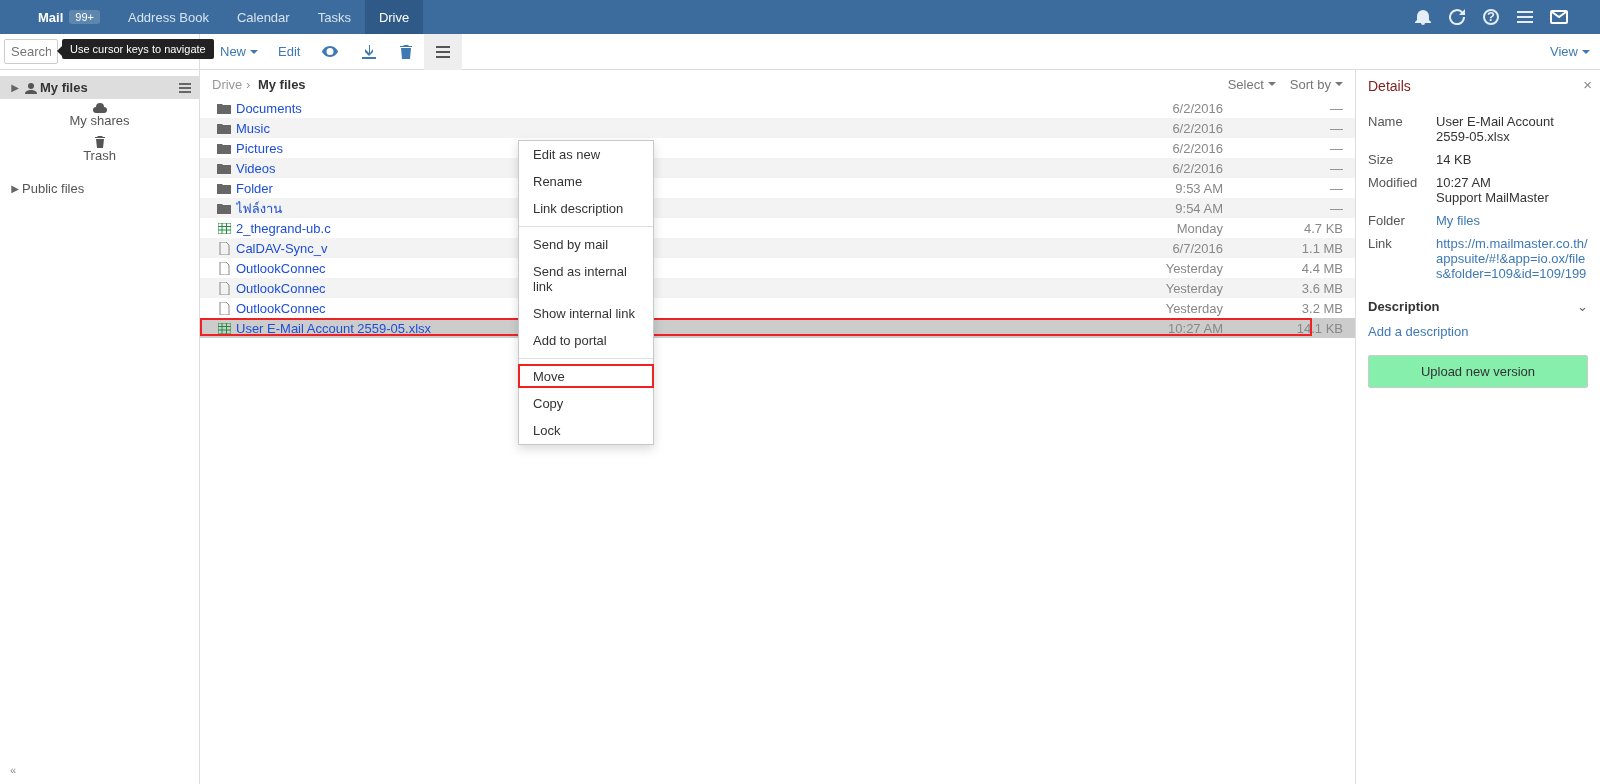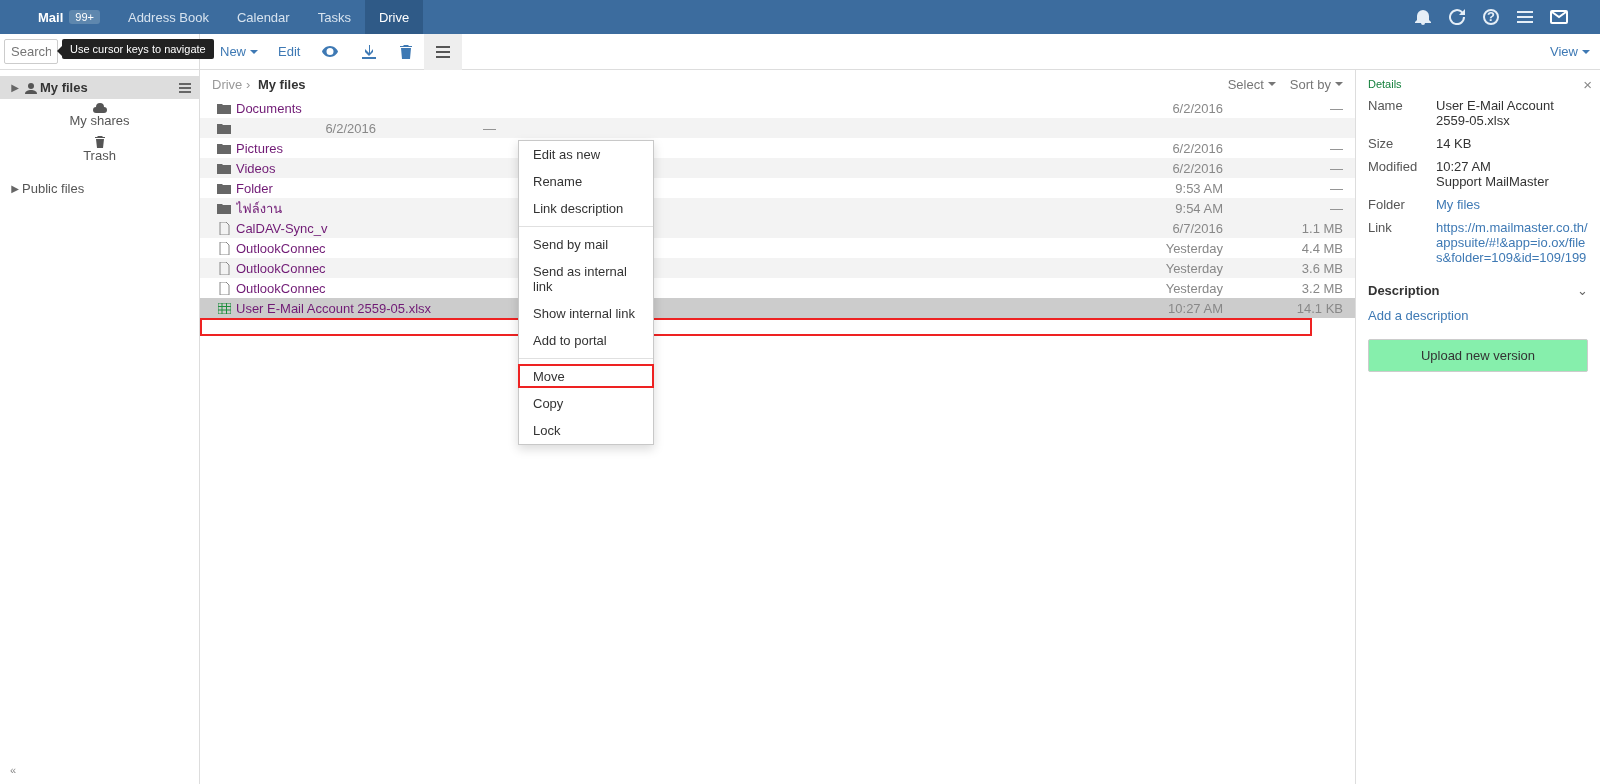--- a/index.html
+++ b/index.html
@@ -38,31 +38,31 @@
 .main-head{height:28px;display:flex;align-items:center;padding:0 12px;font-size:13px;color:#767676;}
 .main-head .crumb{color:#999;}
 .main-head .cur{color:#333;font-weight:bold;margin-left:4px;}
 .main-head .sp{flex:1;}
 .main-head .hact{color:#767676;cursor:pointer;margin-left:14px;display:flex;align-items:center;}
 .filelist{}
 .row{height:20px;display:flex;align-items:center;padding:0 12px;font-size:13px;color:#555;}
 .row.alt{background:#f3f3f3;}
 .row .ficon{width:24px;display:inline-flex;justify-content:center;color:#666;}
 .row .ficon.xls{color:#1e8e3e;}
-.row .fname{flex:1;white-space:nowrap;overflow:hidden;text-overflow:ellipsis;color:#701a75;}
+.row .fname{flex:1;white-space:nowrap;overflow:hidden;text-overflow:ellipsis;color:#1d4ed8;}
 .row .fdate{width:140px;text-align:right;color:#888;}
 .row .fsize{width:120px;text-align:right;color:#888;}
 .row.selected{background:#ccc;}
 .highlight-row{position:absolute;border:2px solid #e22;pointer-events:none;}
 .context-menu{position:absolute;left:318px;top:70px;width:136px;background:#fff;border:1px solid #c8c8c8;box-shadow:0 4px 10px rgba(0,0,0,0.15);z-index:50;}
 .context-menu .mi{padding:6px 14px;font-size:13px;color:#333;cursor:pointer;}
 .context-menu .sep{height:1px;background:#e0e0e0;margin:4px 0;}
 .highlight-lock{position:absolute;border:2px solid #e22;pointer-events:none;z-index:60;}
 .details{width:244px;padding:8px 12px;position:relative;}
-.details .dtitle{font-size:11px;color:#15803d;margin-bottom:8px;font-weight:normal;}
+.details .dtitle{font-size:14px;color:#7f1d1d;margin-bottom:20px;font-weight:normal;}
 .details .close{position:absolute;right:8px;top:6px;color:#888;font-size:15px;cursor:pointer;}
 .drow{display:flex;margin-bottom:8px;font-size:13px;}
 .drow .dl{width:68px;color:#555;}
 .drow .dv{flex:1;color:#333;word-break:break-word;}
 .drow .dv.link{color:#3e79b4;cursor:pointer;}
 .drow .dv .sub{color:#333;}
 .dsection{margin-top:18px;font-size:13px;color:#333;display:flex;justify-content:space-between;align-items:center;font-weight:bold;}
 .dsection .chev{color:#666;font-weight:normal;}
 .adddesc{color:#3e79b4;font-size:13px;margin-top:10px;cursor:pointer;}
 .upload-btn{margin-top:16px;border:1px solid #ccc;background:#86efac;padding:8px 0;width:100%;text-align:center;font-size:13px;color:#333;cursor:pointer;border-radius:2px;}
@@ -221,20 +221,21 @@
           <span class="fname">Documents</span>
           <span class="fdate">6/2/2016</span>
           <span class="fsize">—</span>
         </div>
         <div class="row alt">
           <span class="ficon ">
             <svg width="14" height="11" viewBox="0 0 14 11" fill="#666">
               <path d="M0 1h5l1 1h8v9H0z"></path>
             </svg>
           </span>
+          <span class="fname">Music</span>
           <span class="fdate">6/2/2016</span>
           <span class="fsize">—</span>
         </div>
         <div class="row">
           <span class="ficon ">
             <svg width="14" height="11" viewBox="0 0 14 11" fill="#666">
               <path d="M0 1h5l1 1h8v9H0z"></path>
             </svg>
           </span>
           <span class="fname">Pictures</span>
@@ -263,20 +264,34 @@
         </div>
         <div class="row alt">
           <span class="ficon ">
             <svg width="14" height="11" viewBox="0 0 14 11" fill="#666">
               <path d="M0 1h5l1 1h8v9H0z"></path>
             </svg>
           </span>
           <span class="fname">ไฟล์งาน</span>
           <span class="fdate">9:54 AM</span>
           <span class="fsize">—</span>
+        </div>
+        <div class="row">
+          <span class="ficon xls">
+            <svg width="13" height="11" viewBox="0 0 13 11" fill="#1e8e3e">
+              <rect width="13" height="11" rx="1" fill="none" stroke="#1e8e3e"></rect>
+              <line x1="0" y1="3.5" x2="13" y2="3.5" stroke="#1e8e3e"></line>
+              <line x1="0" y1="7" x2="13" y2="7" stroke="#1e8e3e"></line>
+              <line x1="4" y1="0" x2="4" y2="11" stroke="#1e8e3e"></line>
+              <line x1="8.5" y1="0" x2="8.5" y2="11" stroke="#1e8e3e"></line>
+            </svg>
+          </span>
+          <span class="fname">2_thegrand-ub.c</span>
+          <span class="fdate">Monday</span>
+          <span class="fsize">4.7 KB</span>
         </div>
         <div class="row alt">
           <span class="ficon ">
             <svg width="11" height="13" viewBox="0 0 11 13" fill="none" stroke="#888" stroke-width="1">
               <path d="M1 0h6l3 3v10H1z"></path>
             </svg>
           </span>
           <span class="fname">CalDAV-Sync_v</span>
           <span class="fdate">6/7/2016</span>
           <span class="fsize">1.1 MB</span>

